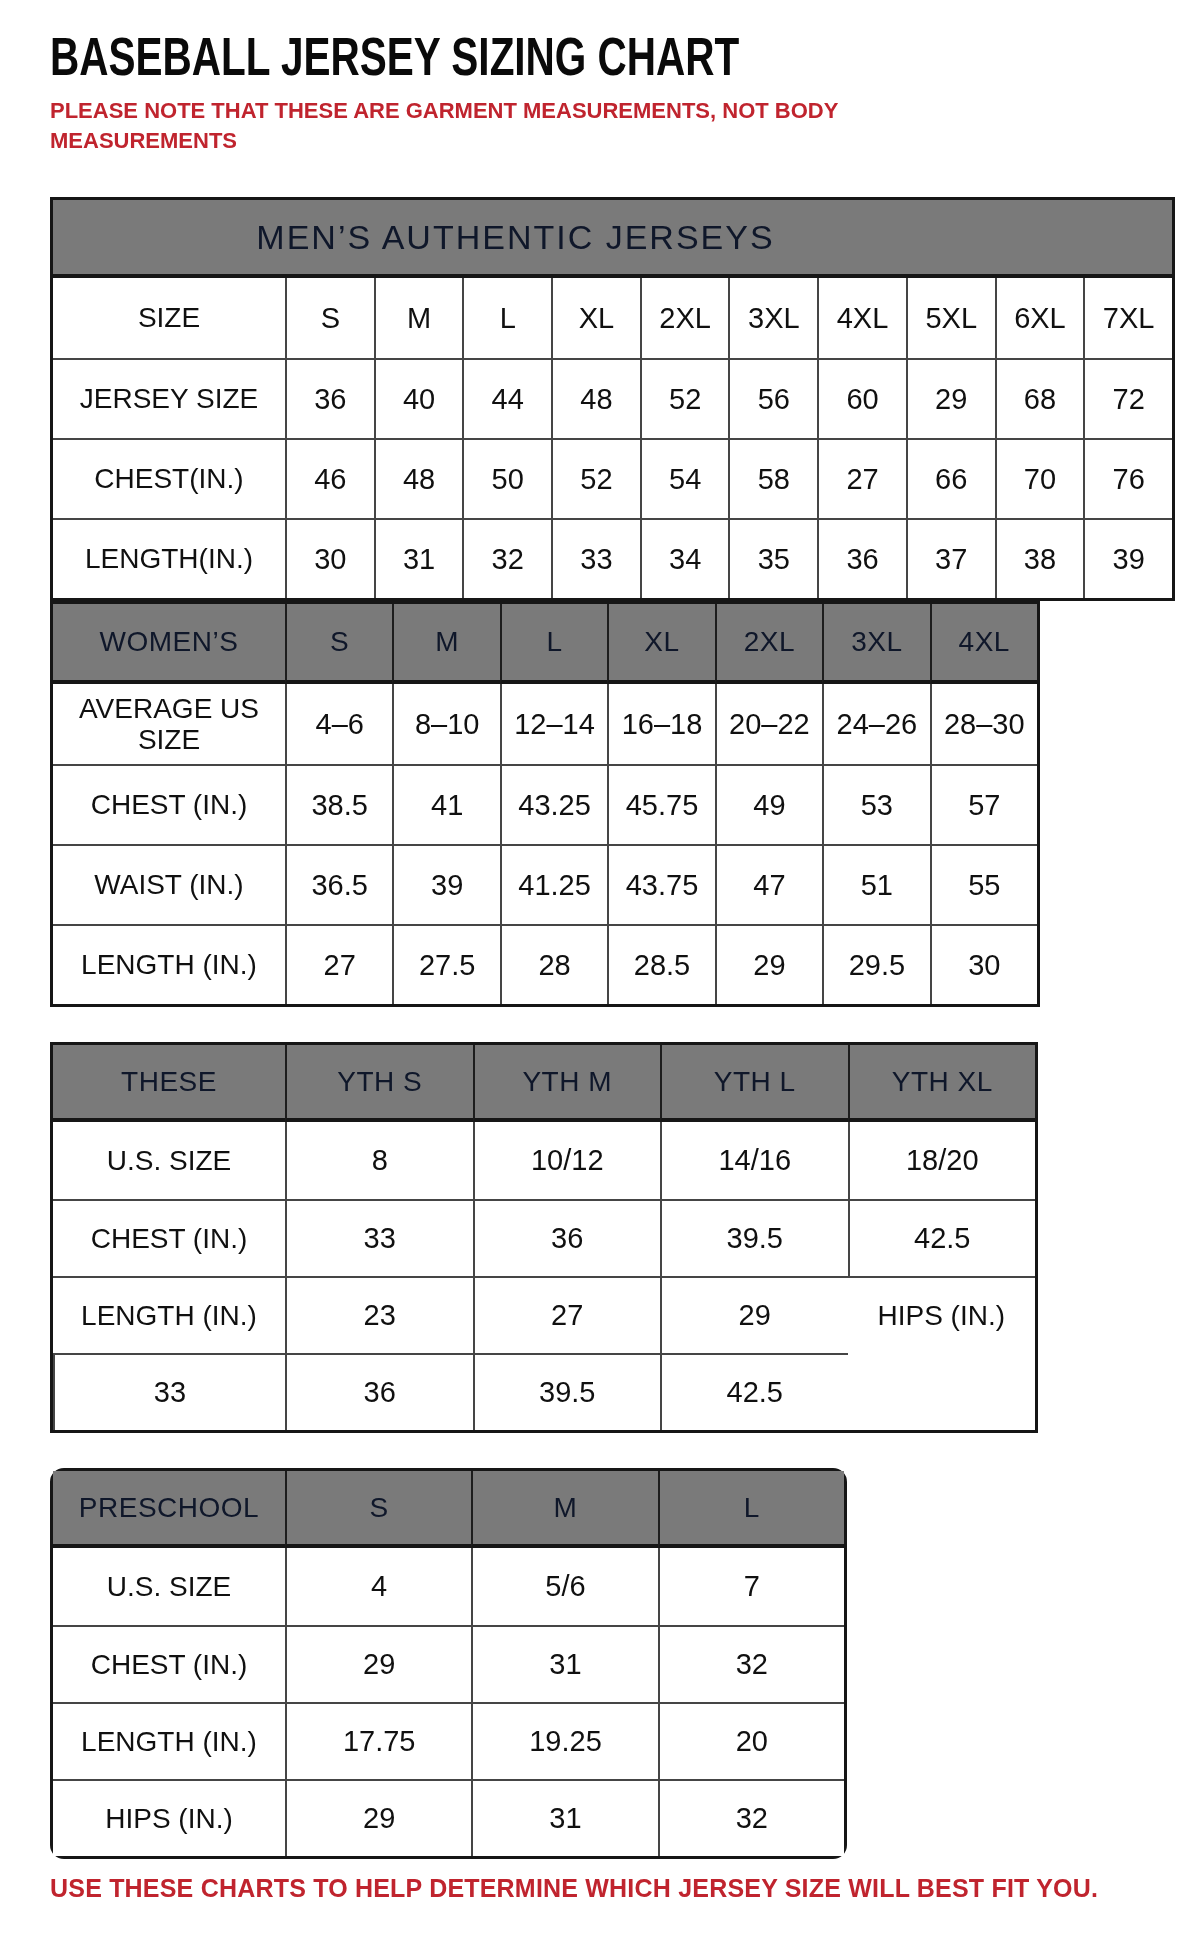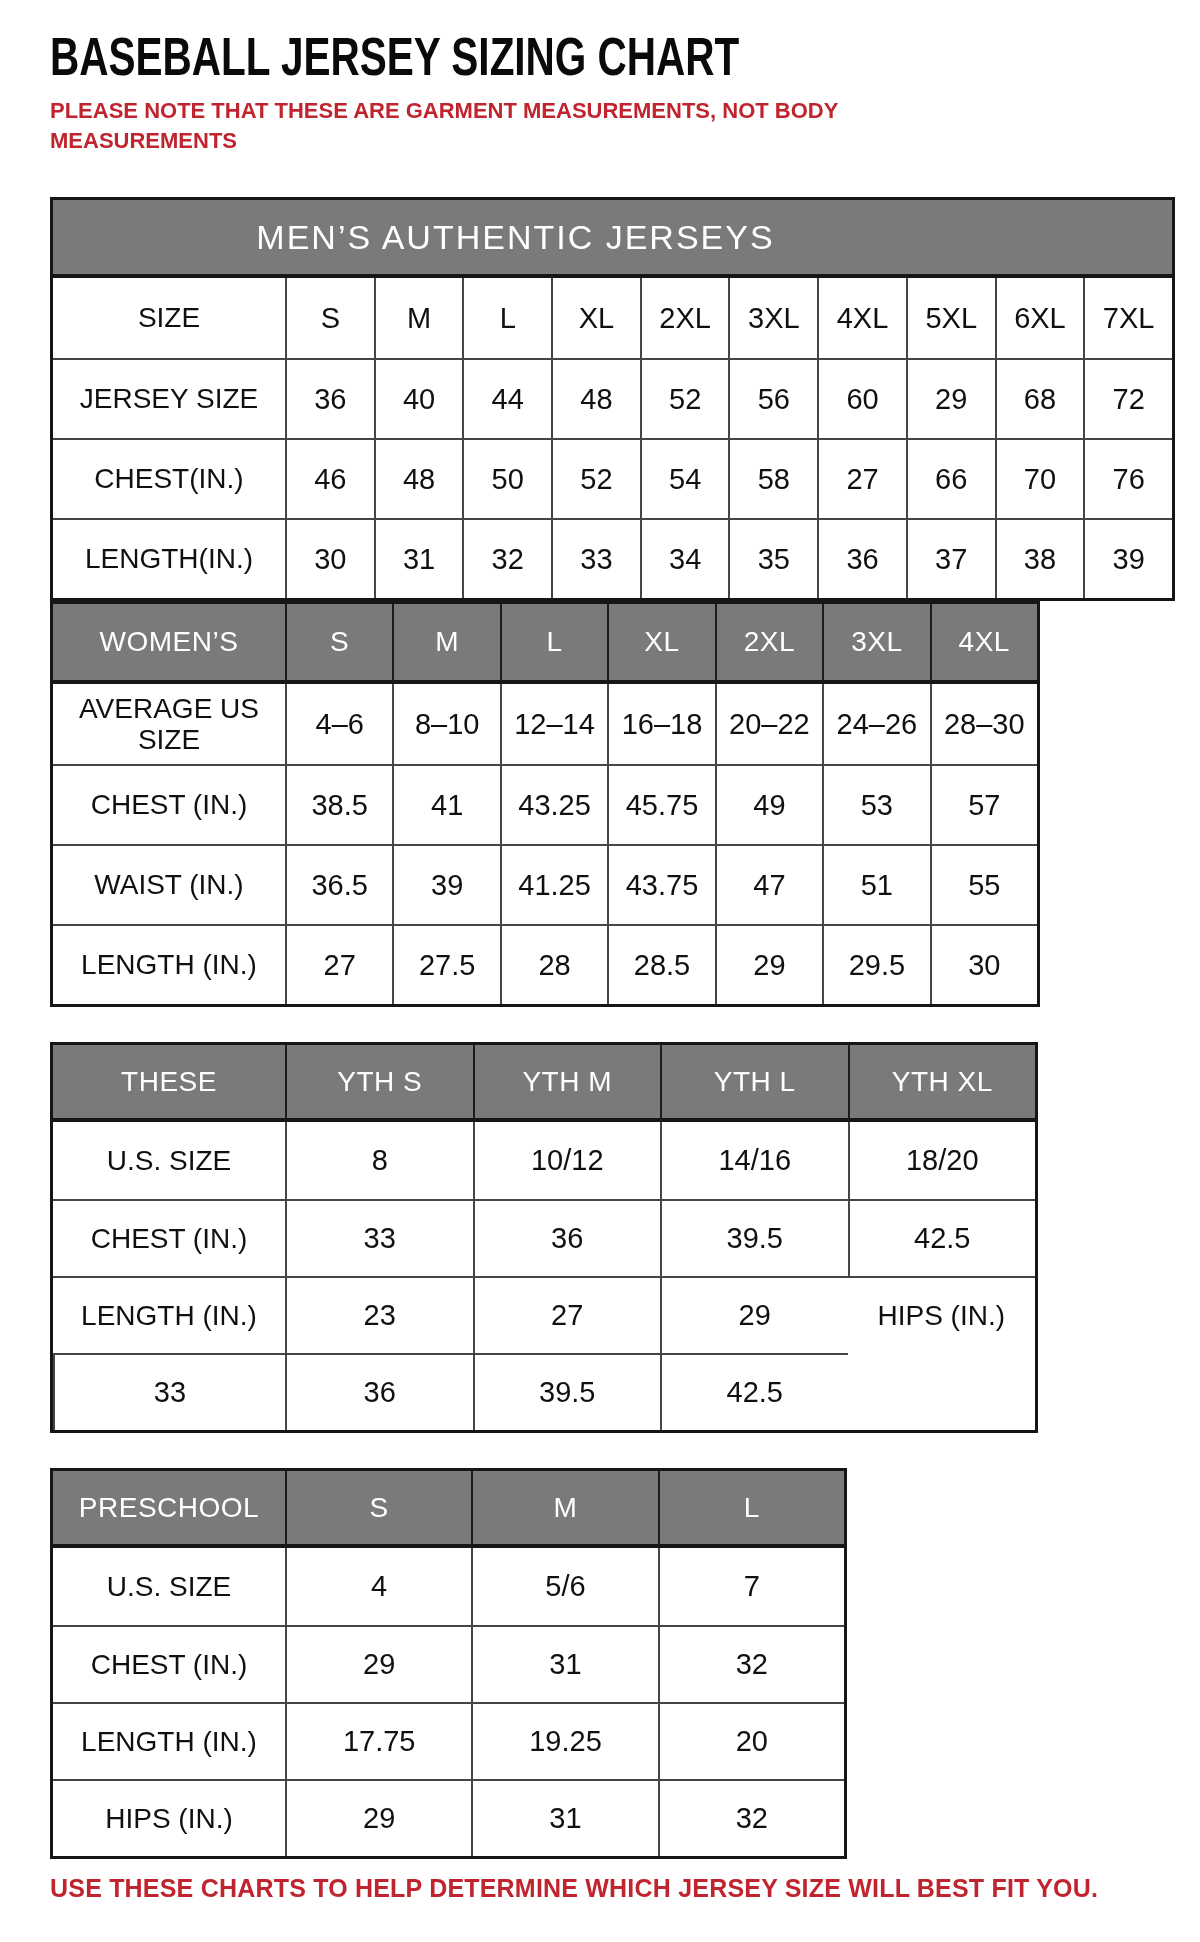--- a/index.html
+++ b/index.html
@@ -58,21 +58,21 @@
     color:#101010;
     padding:2px 6px;
     box-sizing:border-box;
     line-height:1.12;
   }
   .cell.col0{border-left:none;text-align:center;}
   .cell.row1{border-top:none;}
   .cell.label{font-size:28px;padding:2px 14px;}
   .cell.hdr{
     background:var(--gray,#7a7a7a);
-    color:#ffffff;
+    color:#0f172a;
     border-top:none;
     border-bottom:4px solid #161616;
     font-size:28px;
     letter-spacing:0.5px;
   }
   .cell.hdr.hdiv{border-left:2px solid #1d1d1d;}
   .cell.banner{
     border-left:none;
     font-size:34px;
     letter-spacing:2px;
@@ -194,21 +194,21 @@
       <div class="cell label col0">LENGTH (IN.)</div>
       <div class="cell">23</div>
       <div class="cell">27</div>
       <div class="cell">29</div>
       <div class="cell label col0">HIPS (IN.)</div>
       <div class="cell">33</div>
       <div class="cell">36</div>
       <div class="cell">39.5</div>
       <div class="cell">42.5</div>
     </div>
-  <div class="sizing-table preschool" id="table-preschool" style="grid-template-columns: 232px repeat(3, 1fr);">
+  <div class="sizing-table preschool" id="table-preschool" style="grid-template-columns: 232px repeat(3, 1fr); border-radius: 14px;">
       <div class="cell hdr col0">PRESCHOOL</div>
       <div class="cell hdr hdiv">S</div>
       <div class="cell hdr hdiv">M</div>
       <div class="cell hdr hdiv">L</div>
       <div class="cell label col0 row1">U.S. SIZE</div>
       <div class="cell row1">4</div>
       <div class="cell row1">5/6</div>
       <div class="cell row1">7</div>
       <div class="cell label col0">CHEST (IN.)</div>
       <div class="cell">29</div>

